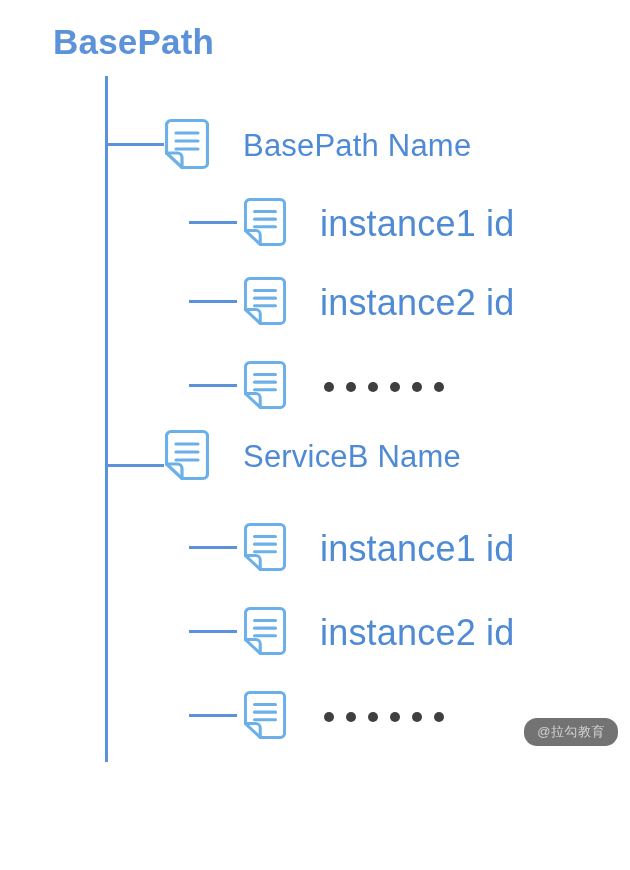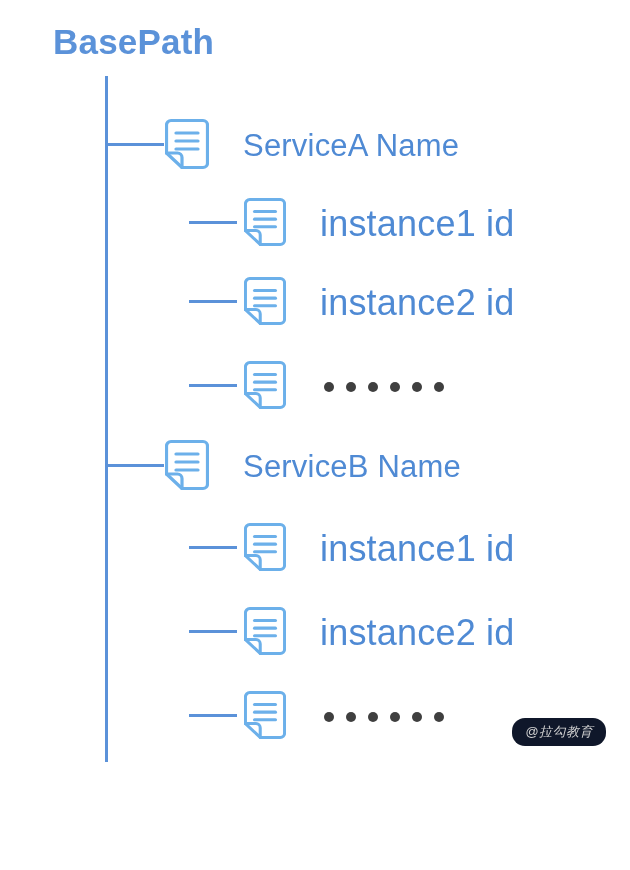--- a/index.html
+++ b/index.html
@@ -89,30 +89,29 @@
     display: block;
     width: 10px;
     height: 10px;
     border-radius: 50%;
     background: #3f3f3f;
   }
 
   
   .watermark {
     position: absolute;
-    right: 24px;
+    right: 12px;
     bottom: 16px;
-    background: #0f172a;
+    background: #737373;
     color: #d2d2d2;
     font-size: 13px;
     padding: 5px 13px;
     border-radius: 13px;
     white-space: nowrap;
     letter-spacing: 0.5px;
-    font-style: italic;
   }
 </style>
 </head>
 <body>
 
 <div id="canvas">
 
   <div class="root-title">BasePath</div>
 
   <div class="trunk"></div>
@@ -121,21 +120,21 @@
   <div class="node-row" style="left:165px; top:117px;">
     <span class="node-icon">
       <svg width="44" height="54" viewBox="0 0 44 54" xmlns="http://www.w3.org/2000/svg">
         <path d="M6 3.5 H38 a4.5 4.5 0 0 1 4.5 4.5 V46 a4.5 4.5 0 0 1 -4.5 4.5 H17 L1.5 36 V8 A4.5 4.5 0 0 1 6 3.5 Z" fill="none" stroke="#6cb0ea" stroke-width="3.2" stroke-linejoin="round"></path>
         <path d="M1.5 36 H12.5 a4.5 4.5 0 0 1 4.5 4.5 V50.5" fill="none" stroke="#6cb0ea" stroke-width="3.2" stroke-linejoin="round" stroke-linecap="round"></path>
         <line x1="11" y1="16" x2="33" y2="16" stroke="#6cb0ea" stroke-width="3.2" stroke-linecap="round"></line>
         <line x1="11" y1="24" x2="33" y2="24" stroke="#6cb0ea" stroke-width="3.2" stroke-linecap="round"></line>
         <line x1="11" y1="32" x2="33" y2="32" stroke="#6cb0ea" stroke-width="3.2" stroke-linecap="round"></line>
       </svg>
     </span>
-    <span class="node-label service" style="margin-left:34px;">ServiceA Name</span>
+    <span class="node-label service" style="margin-left:34px;">BasePath Name</span>
   </div>
 
   <div class="child-dash" style="top:221px;"></div>
   <div class="node-row" style="left:244px; top:196px;">
     <span class="node-icon">
       <svg width="42" height="52" viewBox="0 0 44 54" xmlns="http://www.w3.org/2000/svg">
         <path d="M6 3.5 H38 a4.5 4.5 0 0 1 4.5 4.5 V46 a4.5 4.5 0 0 1 -4.5 4.5 H17 L1.5 36 V8 A4.5 4.5 0 0 1 6 3.5 Z" fill="none" stroke="#6cb0ea" stroke-width="3.2" stroke-linejoin="round"></path>
         <path d="M1.5 36 H12.5 a4.5 4.5 0 0 1 4.5 4.5 V50.5" fill="none" stroke="#6cb0ea" stroke-width="3.2" stroke-linejoin="round" stroke-linecap="round"></path>
         <line x1="11" y1="16" x2="33" y2="16" stroke="#6cb0ea" stroke-width="3.2" stroke-linecap="round"></line>
         <line x1="11" y1="24" x2="33" y2="24" stroke="#6cb0ea" stroke-width="3.2" stroke-linecap="round"></line>
@@ -174,21 +173,21 @@
       <span></span>
       <span></span>
       <span></span>
       <span></span>
       <span></span>
       <span></span>
     </span>
   </div>
 
   <div class="trunk-stub" style="top:464px;"></div>
-  <div class="node-row" style="left:165px; top:438px;">
+  <div class="node-row" style="left:165px; top:428px;">
     <span class="node-icon">
       <svg width="44" height="54" viewBox="0 0 44 54" xmlns="http://www.w3.org/2000/svg">
         <path d="M6 3.5 H38 a4.5 4.5 0 0 1 4.5 4.5 V46 a4.5 4.5 0 0 1 -4.5 4.5 H17 L1.5 36 V8 A4.5 4.5 0 0 1 6 3.5 Z" fill="none" stroke="#6cb0ea" stroke-width="3.2" stroke-linejoin="round"></path>
         <path d="M1.5 36 H12.5 a4.5 4.5 0 0 1 4.5 4.5 V50.5" fill="none" stroke="#6cb0ea" stroke-width="3.2" stroke-linejoin="round" stroke-linecap="round"></path>
         <line x1="11" y1="16" x2="33" y2="16" stroke="#6cb0ea" stroke-width="3.2" stroke-linecap="round"></line>
         <line x1="11" y1="24" x2="33" y2="24" stroke="#6cb0ea" stroke-width="3.2" stroke-linecap="round"></line>
         <line x1="11" y1="32" x2="33" y2="32" stroke="#6cb0ea" stroke-width="3.2" stroke-linecap="round"></line>
       </svg>
     </span>
     <span class="node-label service" style="margin-left:34px;">ServiceB Name</span>

